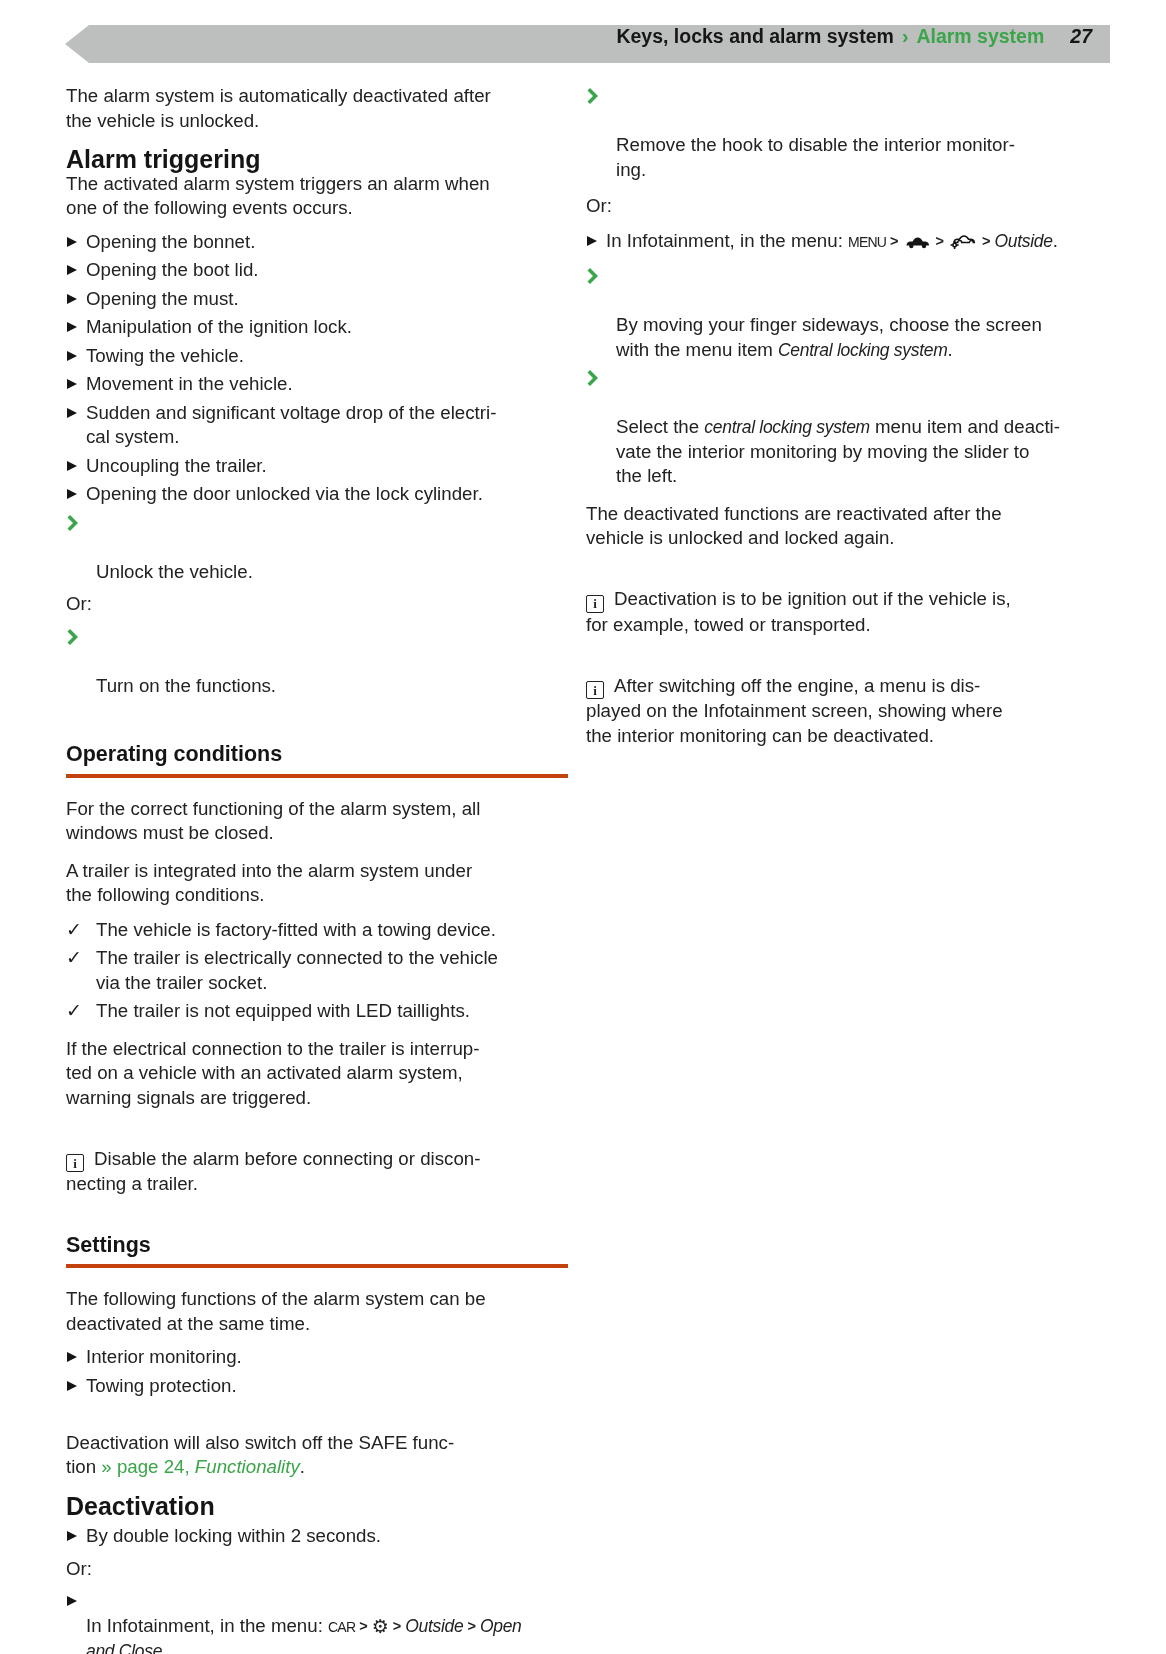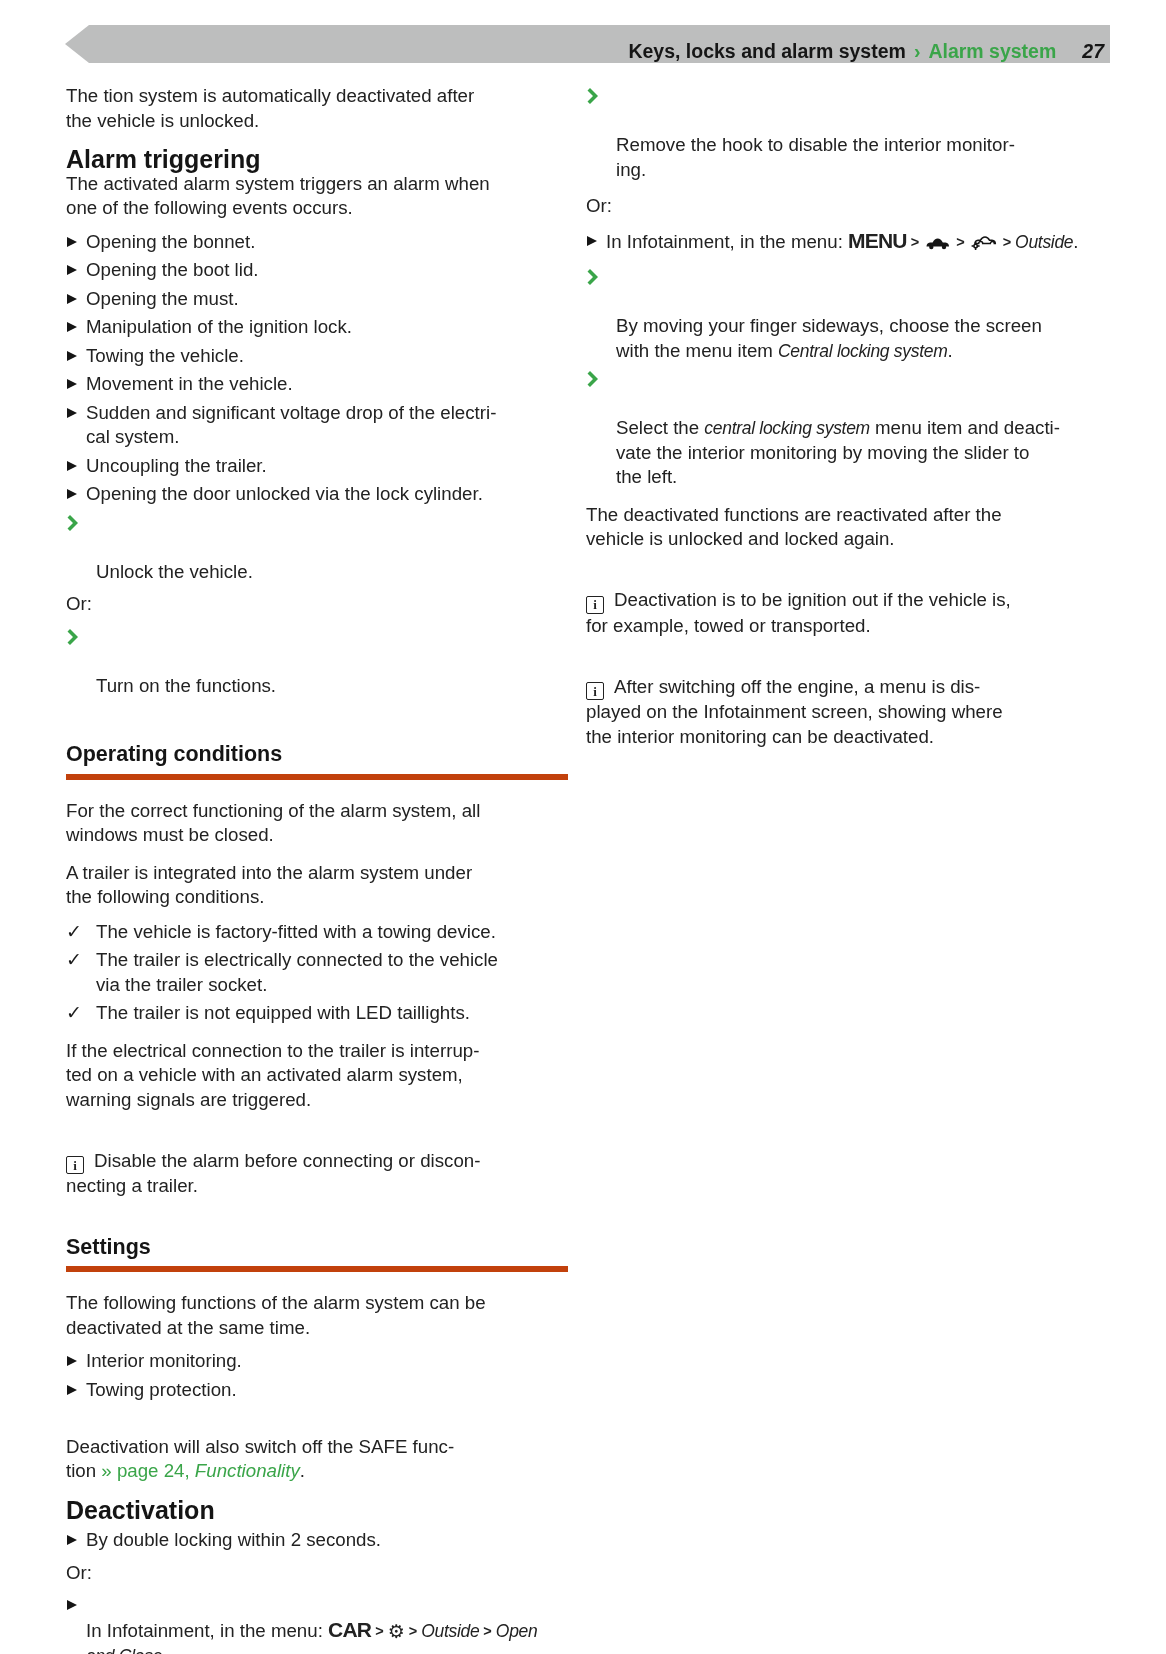--- a/index.html
+++ b/index.html
@@ -6,40 +6,40 @@
   .page{
     position:relative;width:1166px;height:1654px;background:#ffffff;
     font-family:"Liberation Sans","DejaVu Sans",sans-serif;
     color:var(--text-dark,#222);overflow:hidden;margin:0 auto;
   }
   
   .banner{
     position:absolute;left:65px;top:25px;width:1045px;height:38px;
     background:var(--banner-gray,#bdbebe);
     clip-path:polygon(24px 0,100% 0,100% 100%,24px 100%,0 50%);
-    display:flex;align-items:flex-end;justify-content:flex-end;
-    padding-right:6px;box-sizing:border-box;
+    display:flex;align-items:flex-start;justify-content:flex-end;
+    padding-right:18px;box-sizing:border-box;
     font-size:19.5px;font-weight:700;
   }
   .crumb-main{color:#161616;}
   .crumb-sep{color:var(--accent-green,#3aa549);margin:0 8px;}
   .crumb-sub{color:var(--accent-green,#3aa549);}
   .page-num{margin-left:26px;color:#161616;font-style:italic;}
   
   .col{position:absolute;top:84px;font-size:18.7px;line-height:24.5px;}
   .col-left{left:66px;width:502px;}
   .col-right{left:586px;width:497px;}
   p,h3,h4,ul{margin:0;padding:0;}
   p,li{white-space:pre-line;}
   .body{margin-top:13px;}
   .first{margin-top:0;}
   h4{font-size:25px;font-weight:700;margin-top:14px;color:#151515;}
   h3{
     font-size:21.5px;font-weight:700;color:#151515;
-    border-bottom:6px solid #c2410c;padding-bottom:7px;margin-bottom:19px;
+    border-bottom:4px solid #c2410c;padding-bottom:7px;margin-bottom:19px;
   }
   .rule-section{margin-top:44px;}
   .rule-section.settings{margin-top:36px;}
   ul{list-style:none;}
   .tri-list{margin-top:9px;}
   .step-list{margin-top:4px;}
   .check-list{margin-top:10px;}
   li{position:relative;}
   li + li{margin-top:4px;}
   .tri{padding-left:20px;}
@@ -58,41 +58,41 @@
   .info-box{
     display:inline-flex;width:18px;height:18px;box-sizing:border-box;
     border:1.7px solid #222;border-radius:2px;
     align-items:center;justify-content:center;
     font-family:"Liberation Serif",serif;font-weight:700;font-size:13px;
     margin-right:10px;vertical-align:-3px;line-height:1;
   }
   .xref{color:var(--accent-green,#3aa549);text-align:center;}
   .xref .it{font-style:italic;}
   .cond{font-style:italic;font-size:17.5px;letter-spacing:-0.3px;}
-  .app{font-weight:700;font-size:21px;letter-spacing:-0.8px;}
+  .app{font-weight:400;font-size:14px;letter-spacing:-0.8px;}
   .msep{font-weight:700;font-size:14.5px;margin:0 4px;position:relative;top:-1px;}
   .icon-inline{display:inline-block;vertical-align:-2px;margin:0 2px;}
   .gear-glyph{font-family:"DejaVu Sans",sans-serif;font-size:19px;line-height:1;vertical-align:-1px;}
   .nowrap{white-space:nowrap;}
 </style>
 </head>
 <body>
 
 <div class="page">
 
   <header class="banner">
     <span class="crumb-main">Keys, locks and alarm system</span>
     <span class="crumb-sep">›</span>
     <span class="crumb-sub">Alarm system</span>
     <span class="page-num">27</span>
   </header>
 
   <section class="col col-left">
 
-    <p class="body first">The tion system is automatically deactivated after
+    <p class="body first">The alarm system is automatically deactivated after
 the vehicle is unlocked.</p>
 
     <h4>Alarm triggering</h4>
     <p class="first">The activated alarm system triggers an alarm when
 one of the following events occurs.</p>
 
     <ul class="tri-list">
       <li class="tri"><span class="tri-mark"></span><span>Opening the bonnet.</span></li>
       <li class="tri"><span class="tri-mark"></span><span>Opening the boot lid.</span></li>
       <li class="tri"><span class="tri-mark"></span><span>Opening the must.</span></li>

